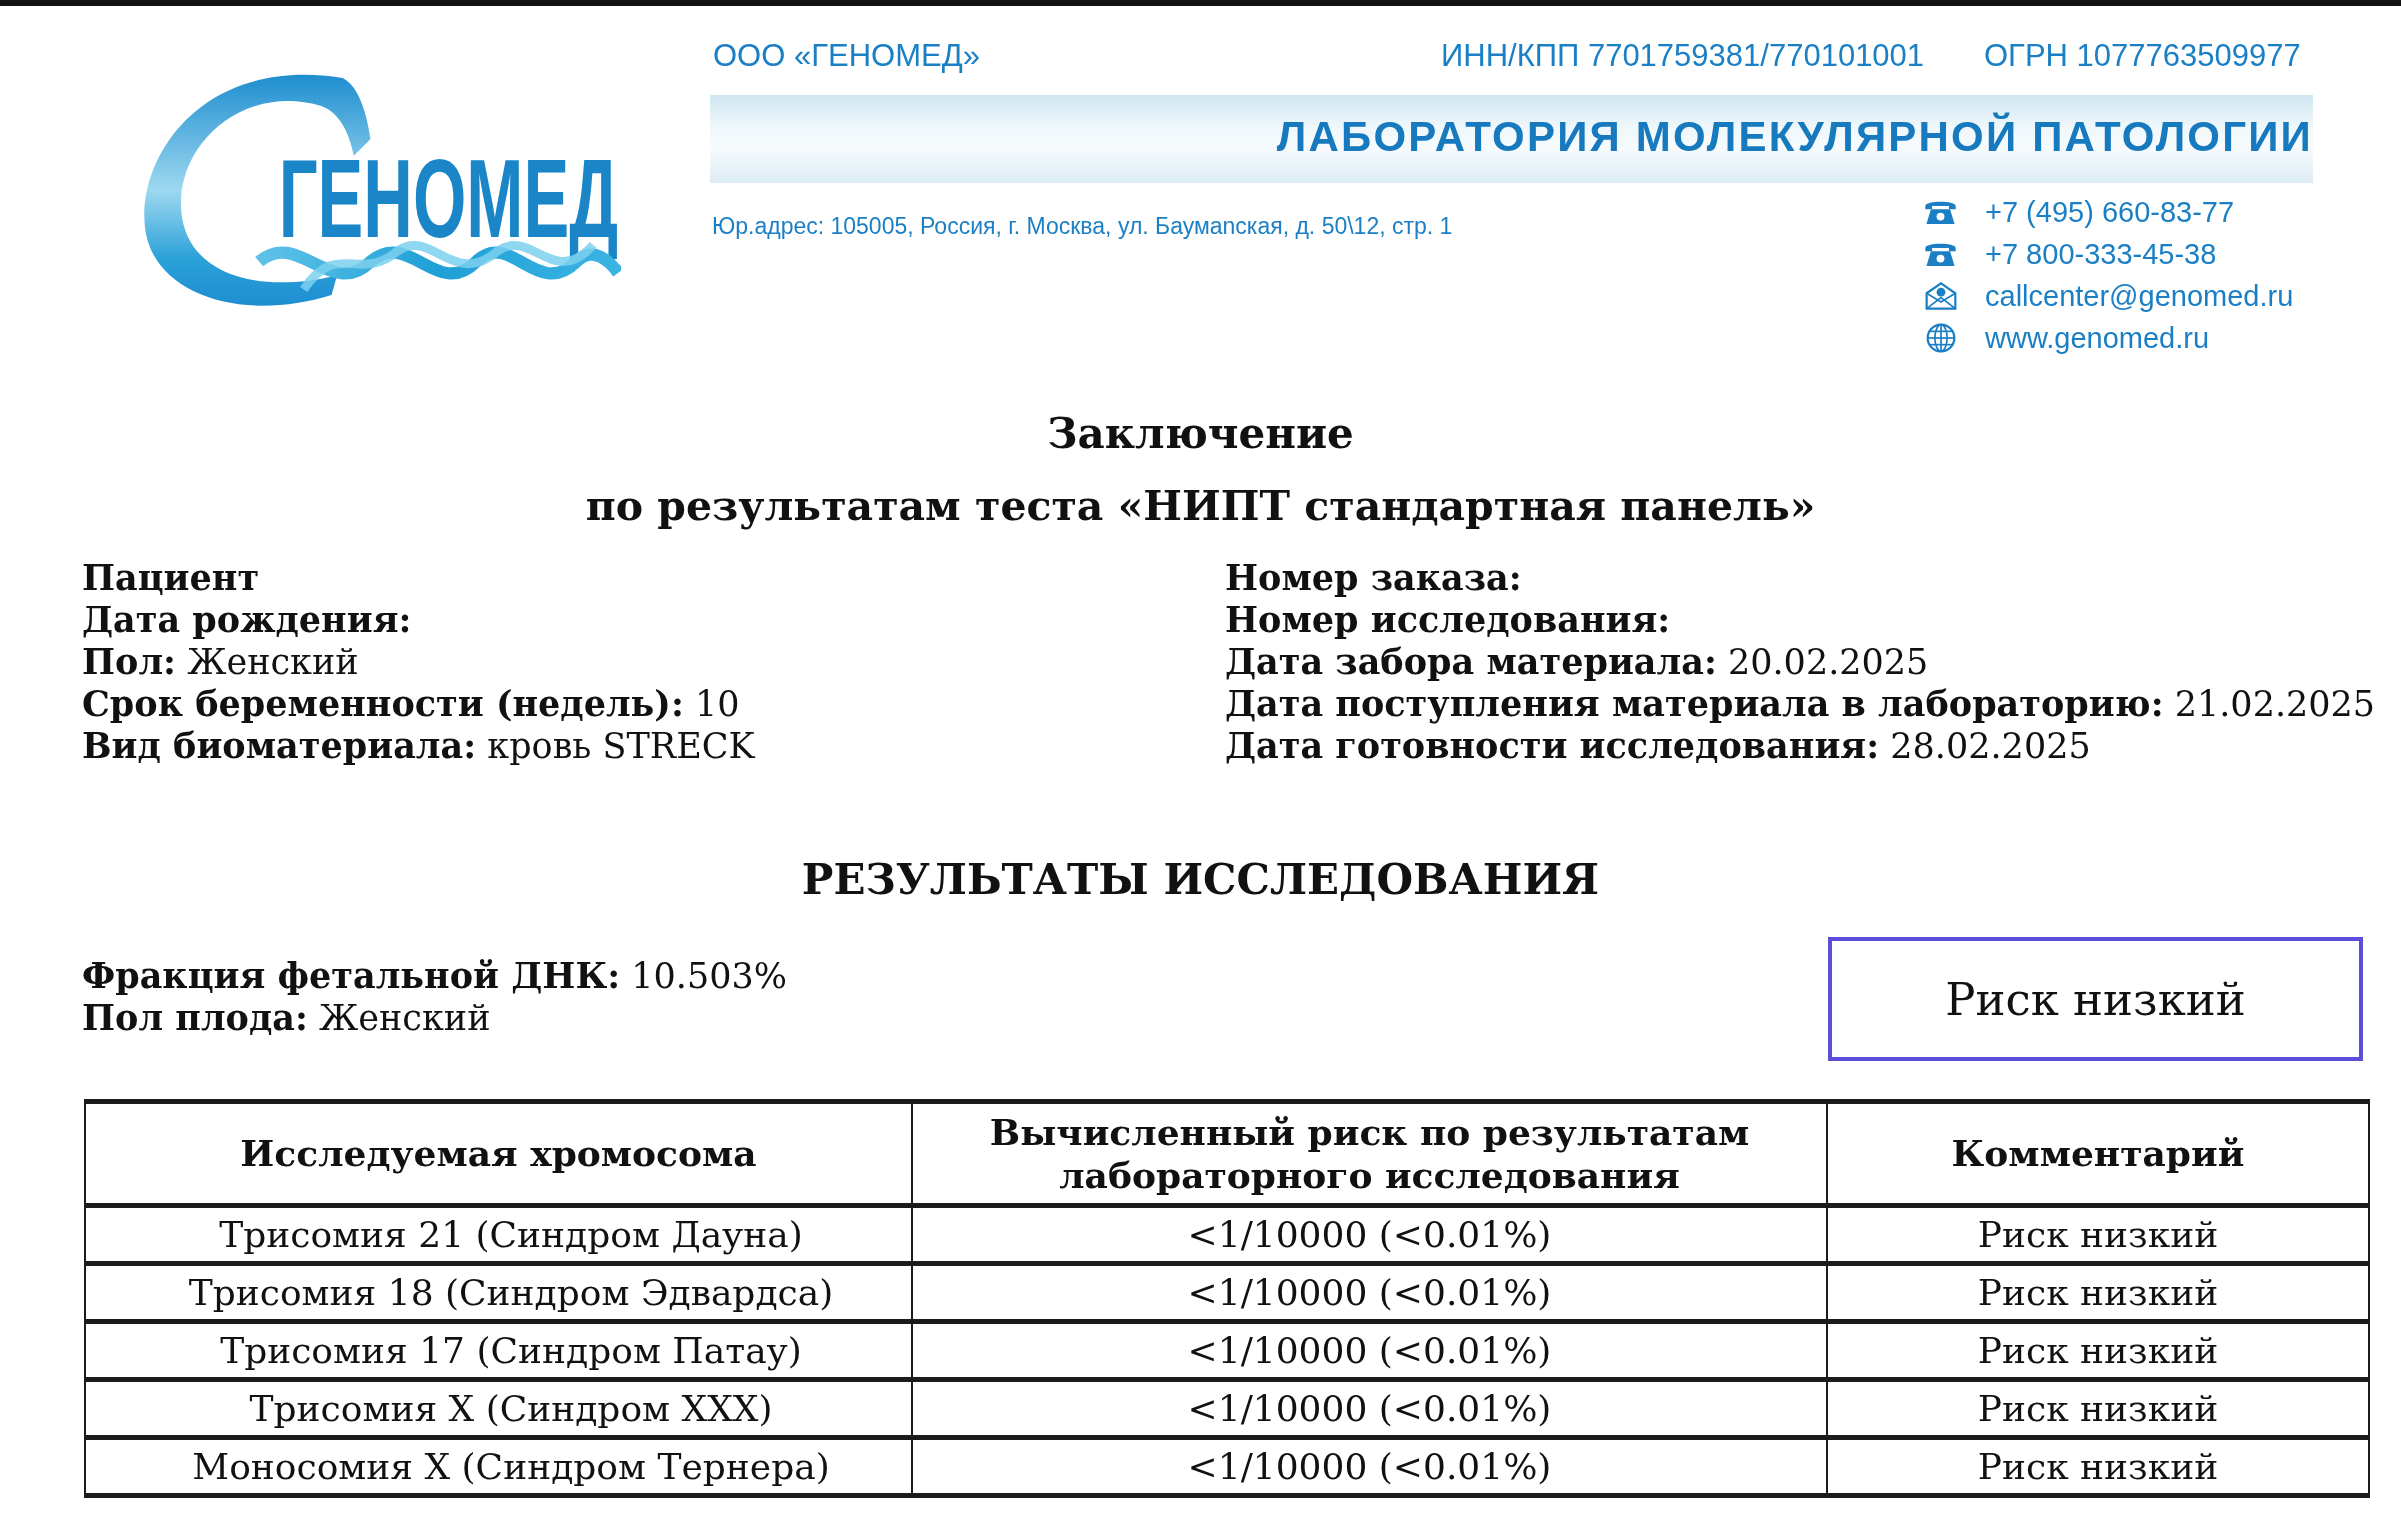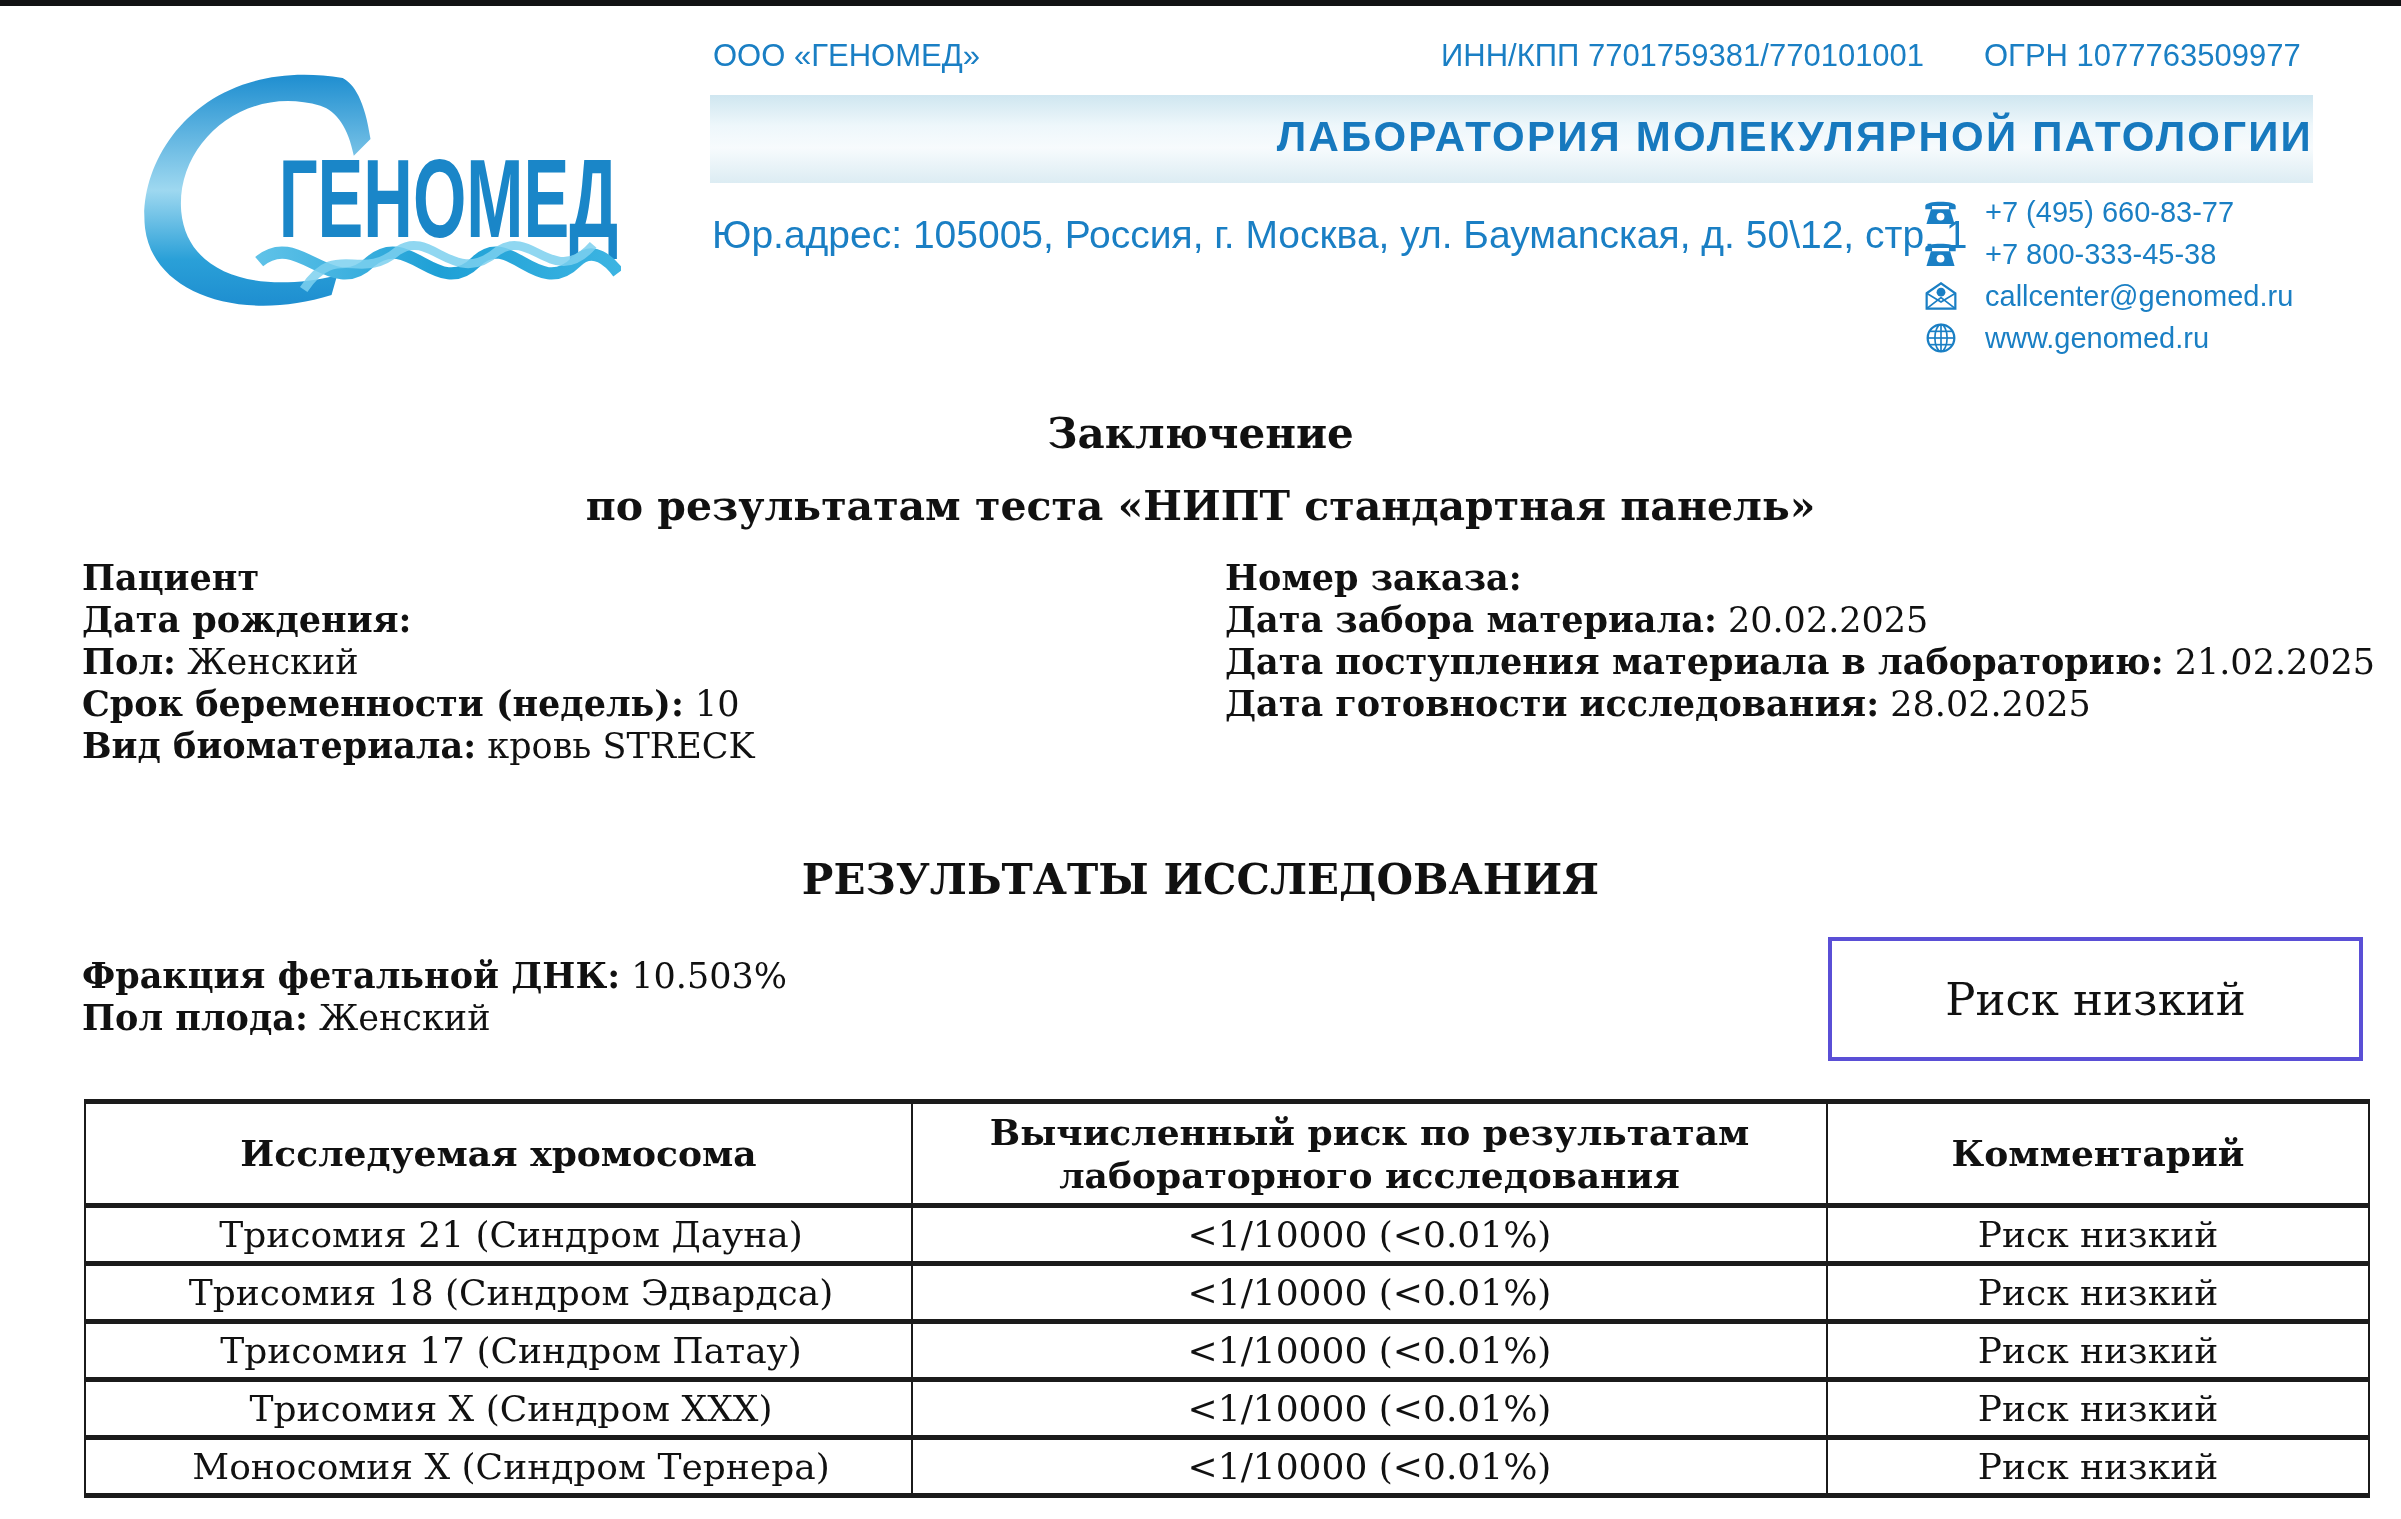--- a/index.html
+++ b/index.html
@@ -9,21 +9,21 @@
   .blue { color:#1a7fc4; font-family:"Liberation Sans", sans-serif; }
 
   
   .logo { position:absolute; left:120px; top:61px; width:501px; height:262px; }
 
   .hdr-top { top:38px; font-size:31px; white-space:nowrap; }
   .band { position:absolute; left:710px; top:95px; width:1603px; height:88px;
           background:linear-gradient(180deg,#cfe6f0 0%,#eef7fb 35%,#f7fbfd 60%,#dcecf3 100%); }
   .band-title { position:absolute; left:0; right:0; top:18px; text-align:right; font-family:"Liberation Sans", sans-serif;
                 font-weight:bold; font-size:42px; letter-spacing:2.2px; color:#1779be; }
-  .addr { left:712px; top:213px; font-size:39px; white-space:nowrap; }
+  .addr { left:712px; top:213px; font-size:23px; white-space:nowrap; }
   .contacts { position:absolute; left:1921px; top:196px; }
   .contact { display:flex; align-items:flex-start; height:42px; }
   .contact .ic { width:39px; height:31px; display:flex; align-items:center; justify-content:center; margin-right:25px; }
   .contact .tx { font-family:"Liberation Sans", sans-serif; font-size:29px; color:#1a7fc4; white-space:nowrap; }
 
   .center-title { position:absolute; left:0; width:2401px; text-align:center; font-weight:bold; white-space:nowrap; }
   .t1 { top:409px; font-size:42px; }
   .t2 { top:482px; font-size:41px; }
 
   .info { position:absolute; font-size:35px; line-height:42px; white-space:nowrap; }
@@ -137,20 +137,21 @@
 <div class="info col-l">
   <div><b>Пациент</b> <span class="v"></span></div>
   <div><b>Дата рождения:</b> <span class="v"></span></div>
   <div><b>Пол:</b> <span class="v">Женский</span></div>
   <div><b>Срок беременности (недель):</b> <span class="v">10</span></div>
   <div><b>Вид биоматериала:</b> <span class="v">кровь STRECK</span></div>
 </div>
 
 <div class="info col-r">
   <div><b>Номер заказа:</b> <span class="v"></span></div>
+  <div><b>Номер исследования:</b> <span class="v"></span></div>
   <div><b>Дата забора материала:</b> <span class="v">20.02.2025</span></div>
   <div><b>Дата поступления материала в лабораторию:</b> <span class="v">21.02.2025</span></div>
   <div><b>Дата готовности исследования:</b> <span class="v">28.02.2025</span></div>
 </div>
 
 <div class="center-title res-title">РЕЗУЛЬТАТЫ ИССЛЕДОВАНИЯ</div>
 
 <div class="info fetal">
   <div><b>Фракция фетальной ДНК:</b> <span class="v">10.503%</span></div>
   <div><b>Пол плода:</b> <span class="v">Женский</span></div>

